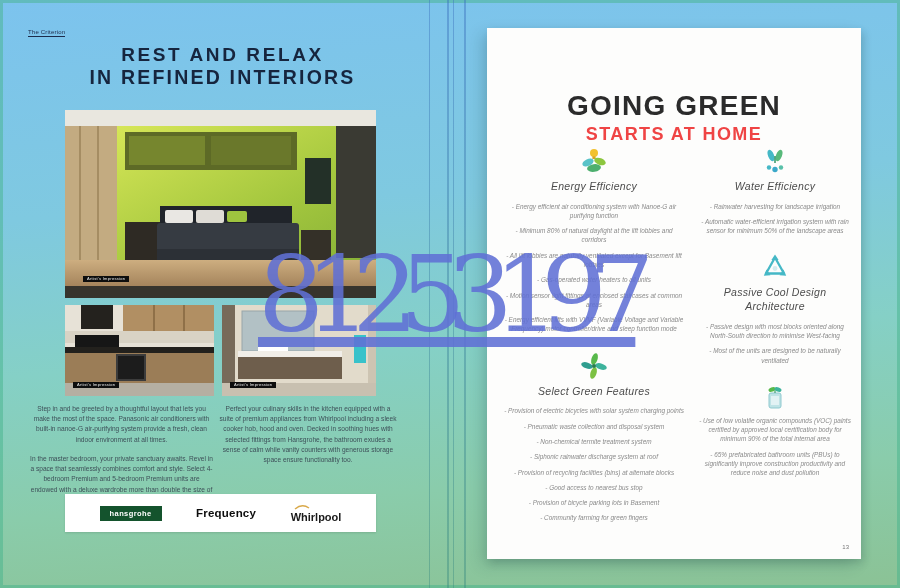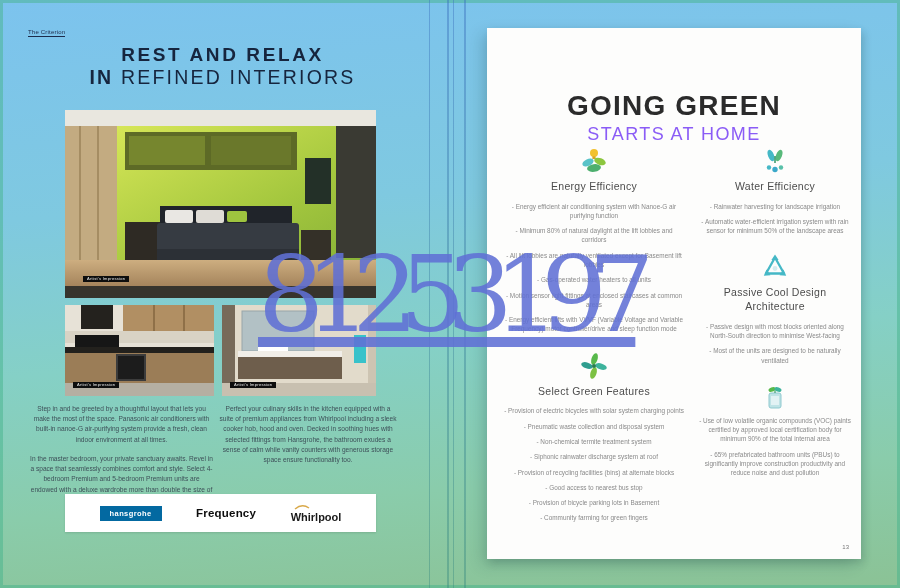--- a/index.html
+++ b/index.html
@@ -12,46 +12,46 @@
   }
   
   .gutter-line{position:absolute;top:0;bottom:0;background:linear-gradient(rgba(56,108,188,.42),rgba(56,138,126,.42));}
   .gl1{left:429px;width:1px;} .gl2{left:447px;width:2px;} .gl3{left:453px;width:1px;} .gl4{left:464px;width:2px;}
 
   
   .criterion{position:absolute;left:28px;top:29px;font-size:6px;color:#1c2b4a;border-bottom:1px solid #1c2b4a;padding-bottom:1px;letter-spacing:.2px;}
   .l-title{position:absolute;left:45px;top:44px;width:355px;text-align:center;color:#16253e;line-height:1.18;}
   .l-title .t1{font-size:19px;font-weight:600;letter-spacing:2.6px;}
   .l-title .t2{font-size:19.5px;font-weight:600;letter-spacing:2.2px;}
-  .l-title .t2 b{font-weight:400;}
+  .l-title .t2 b{font-weight:700;}
   .photo{position:absolute;overflow:hidden;}
   .photo svg{display:block;}
   .ph-bedroom{left:65px;top:110px;width:311px;height:188px;}
   .ph-kitchen{left:65px;top:305px;width:149px;height:91px;}
   .ph-bathroom{left:222px;top:305px;width:154px;height:91px;}
   .photo-caption{position:absolute;left:8px;bottom:8px;background:#0d0d0d;color:#efefef;font-size:4px;line-height:6px;height:6px;padding:0 4px;letter-spacing:.3px;white-space:nowrap;}
   .ph-bedroom .photo-caption{left:18px;bottom:16px;}
   .l-col{position:absolute;top:404px;font-size:6.6px;line-height:1.55;color:#3e5059;text-align:center;}
   .l-col1{left:30px;width:183px;} .l-col2{left:218px;width:180px;}
   .l-col p{margin:0 0 9px;}
   .logo-bar{position:absolute;left:65px;top:494px;width:311px;height:38px;background:#fff;display:flex;align-items:center;justify-content:space-evenly;box-shadow:0 1px 2px rgba(0,0,0,.12);}
-  .hansgrohe{background:#0369a1;color:#fff;font-size:7.5px;font-weight:bold;padding:3px 10px;letter-spacing:.4px;}
+  .hansgrohe{background:#14532d;color:#fff;font-size:7.5px;font-weight:bold;padding:3px 10px;letter-spacing:.4px;}
   .panasonic{font-size:11.5px;font-weight:800;color:#0d0d0d;letter-spacing:.2px;}
   .whirlpool{position:relative;font-size:11px;font-weight:700;color:#1a1a1a;padding-top:7px;}
   .whirlpool .swirl{position:absolute;top:-1px;left:2px;width:18px;height:8px;}
 
   
   .r-page{position:absolute;left:487px;top:28px;width:374px;height:531px;background:#fdfdfc;
     box-shadow:-6px 6px 14px rgba(20,60,60,.18),3px 4px 8px rgba(20,60,60,.18);}
   .r-title{position:absolute;left:0;top:60px;width:100%;text-align:center;color:#2b2b2b;line-height:1.25;}
   .r-title .t1{font-size:28px;font-weight:800;letter-spacing:1.2px;}
-  .r-title .t2{font-size:18px;font-weight:400;letter-spacing:1.4px;color:#8b5cf6;}
+  .r-title .t2{font-size:18px;font-weight:700;letter-spacing:1.4px;color:#ef4444;}
   .col{position:absolute;top:118px;text-align:center;}
   .col-0{left:16px;width:182px;} .col-1{left:212px;width:152px;}
-  .section{margin-bottom:17px;}
+  .section{margin-bottom:17px;font-style:italic;}
   .sec-icon{height:30px;margin-bottom:4px;}
   .sec-icon svg{width:30px;height:30px;}
   .sec-title{font-size:10.5px;color:#4c4c4c;margin:2px 0 8px;white-space:pre-line;line-height:1.3;letter-spacing:.3px;}
   .sec-item{font-size:6.4px;color:#8a8a8a;line-height:1.45;margin:0 0 6px;}
   .page-num{position:absolute;right:12px;bottom:9px;font-size:6px;color:#777;}
 
   
   .watermark{position:absolute;left:258px;top:243px;z-index:40;
     font-family:"DejaVu Serif",serif;font-size:104px;line-height:1;
     letter-spacing:-19px;color:rgba(96,112,213,.88);pointer-events:none;text-decoration:underline;}

